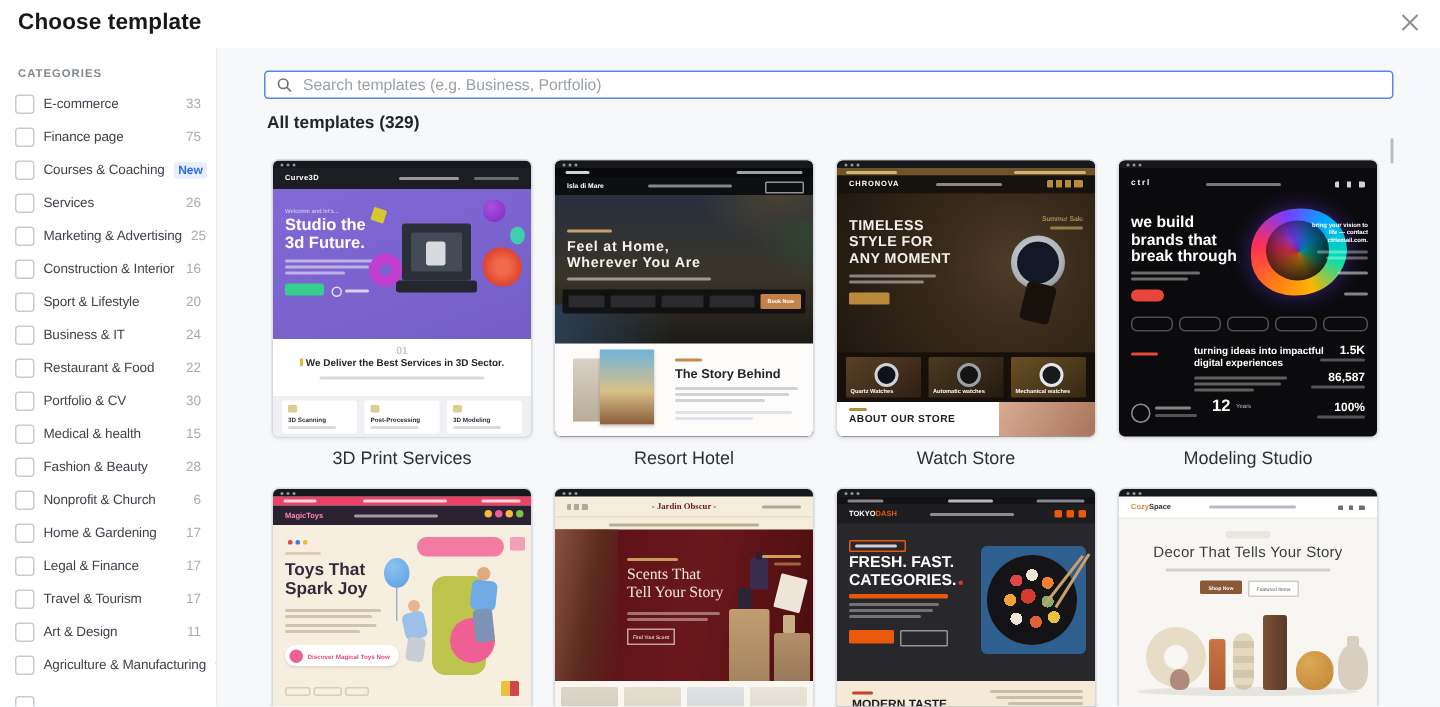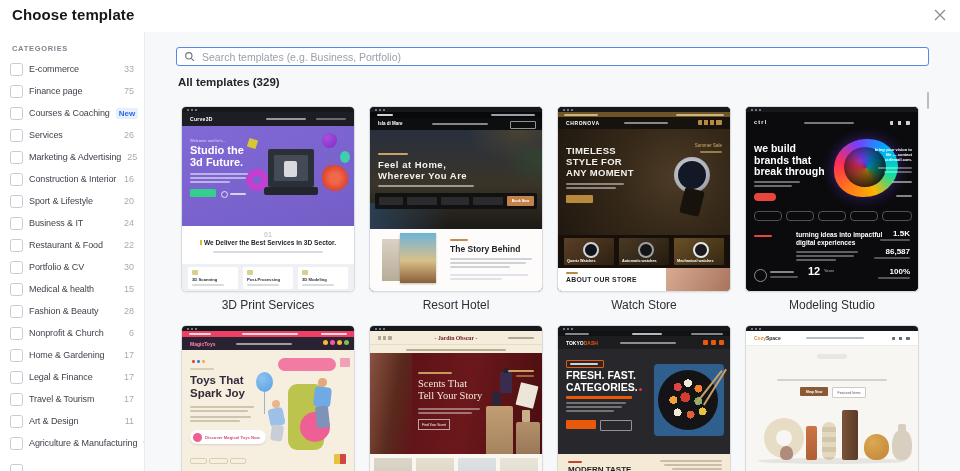--- a/index.html
+++ b/index.html
@@ -549,20 +549,21 @@
             <i></i>
           </div>
         <div class="abs" style="top:5px;left:0;right:0;height:14px;background:#fff;border-bottom:1px solid #ececea"></div>
         <div class="abs" style="top:9px;left:8px;font-size:5px;font-weight:700">
           <span style="color:#cf8a3a">Cozy</span><span style="color:#2e2e30">Space</span>
         </div>
         <span class="ph" style="top:11px;left:60px;width:58px;height:2px;background:#b8bcc2"></span>
         <span class="ph" style="top:10.5px;right:8px;width:18px;height:3px;background:linear-gradient(90deg,#6a6e74 3px,#fff 3px,#fff 7px,#6a6e74 7px,#6a6e74 10px,#fff 10px,#fff 14px,#6a6e74 14px)"></span>
 
         <span class="ph" style="top:28px;left:71px;width:30px;height:5px;background:#e9e7e2;border-radius:2.5px"></span>
+        <div class="abs" style="top:37px;left:0;right:0;text-align:center;font-size:10px;color:#3c3c3e;letter-spacing:.2px">Decor That Tells Your Story</div>
         <span class="ph" style="top:53px;left:31px;width:110px;height:2px;background:#d5d2cb"></span>
         <div class="abs" style="top:61px;left:54px;width:28px;height:9px;background:#8a5a36;border-radius:1px;display:flex;align-items:center;justify-content:center">
           <span style="font-size:3.4px;font-weight:700;color:#fff">Shop Now</span>
         </div>
         <div class="abs" style="top:61px;left:86px;width:32px;height:9px;background:#fff;border:1px solid #cfcbc3;border-radius:1px;display:flex;align-items:center;justify-content:center">
           <span style="font-size:3.4px;color:#5a5a5c">Featured Items</span>
         </div>
 
         <div class="abs" style="top:132px;left:12px;width:148px;height:6px;border-radius:50%;background:rgba(0,0,0,.07)"></div>
         <div class="abs" style="top:92px;left:18px;width:40px;height:40px;border-radius:50%;background:#e7dcc6"></div>

